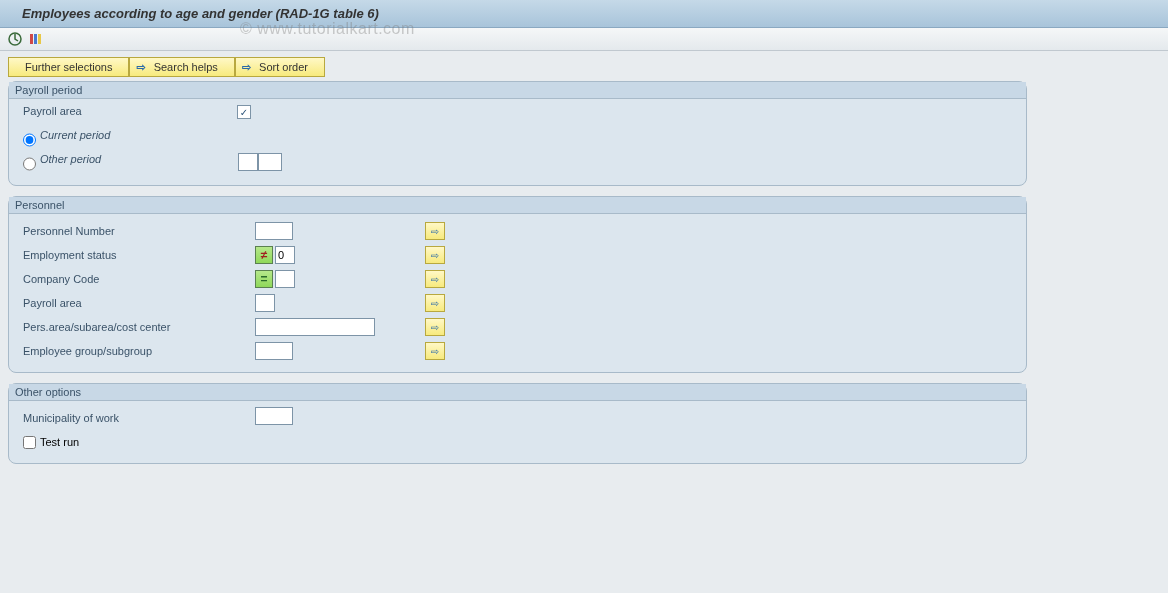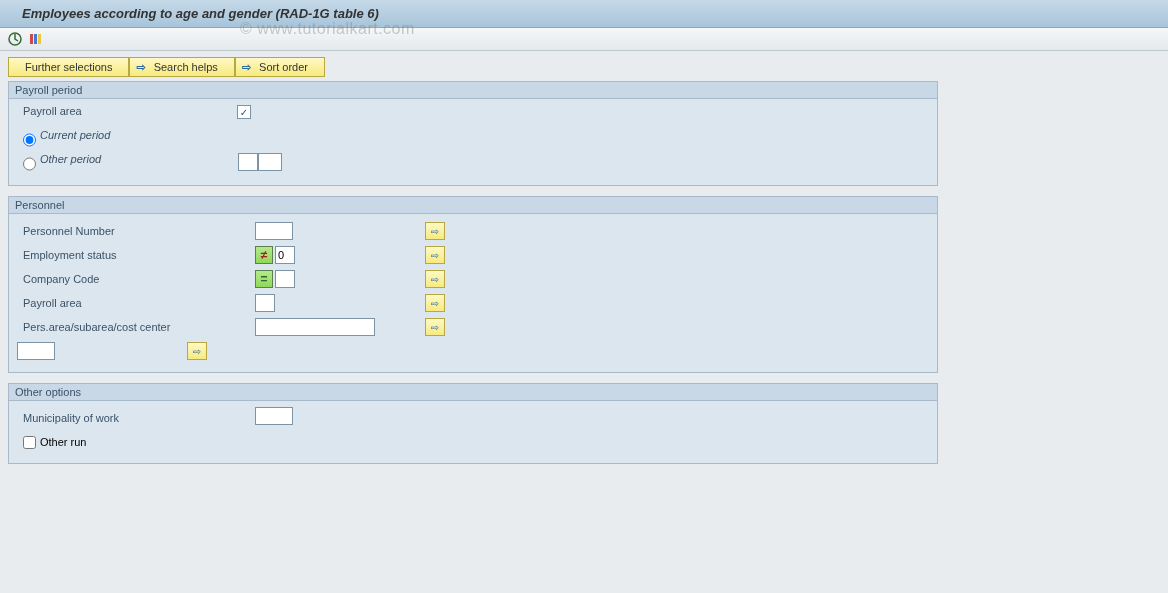--- a/index.html
+++ b/index.html
@@ -53,22 +53,22 @@
       align-items: center;
       gap: 8px;
       height: 20px;
     }
     .yellow-btn.with-arrow { padding-left: 6px; }
     .arrow-glyph { color: #2a6aa8; font-weight: bold; font-size: 11px; }
     .group-box {
       border: 1px solid #a8bac9;
       background: #dce6ee;
       margin-bottom: 10px;
-      border-radius: 0;
-      width: 930px;
+      border-radius: 8px;
+      width: 1019px;
     }
     .group-legend {
       background: #c8d8e6;
       color: #3a5268;
       font-size: 11px;
       padding: 2px 6px;
       border-bottom: 1px solid #a8bac9;
     }
     .group-body {
       padding: 6px 8px 8px;
@@ -256,20 +256,23 @@
         <div class="col2">
             <input class="input-box w120" value="" style="">
           </div>
         <div class="col3">
             <span class="multi-sel-btn">
               <span>⇨</span>
             </span>
           </div>
       </div>
       <div class="form-row">
+        <div class="col1">
+            <span class="form-label">Employee group/subgroup</span>
+          </div>
         <div class="col2">
             <input class="input-box w38" value="" style="">
           </div>
         <div class="col3">
             <span class="multi-sel-btn">
               <span>⇨</span>
             </span>
           </div>
       </div>
     </div>
@@ -280,18 +283,18 @@
     <div class="group-body">
       <div class="form-row">
         <div class="col1">
             <span class="form-label">Municipality of work</span>
           </div>
         <div><input class="input-box w38" value="" style=""></div>
       </div>
       <div class="form-row">
         <div style="padding-left:6px; display:flex; align-items:center;">
           <input type="checkbox" class="cb" style="">
-          <span>Other run</span>
+          <span>Test run</span>
         </div>
       </div>
     </div>
   </div>
 </div>
 
 </body></html>

